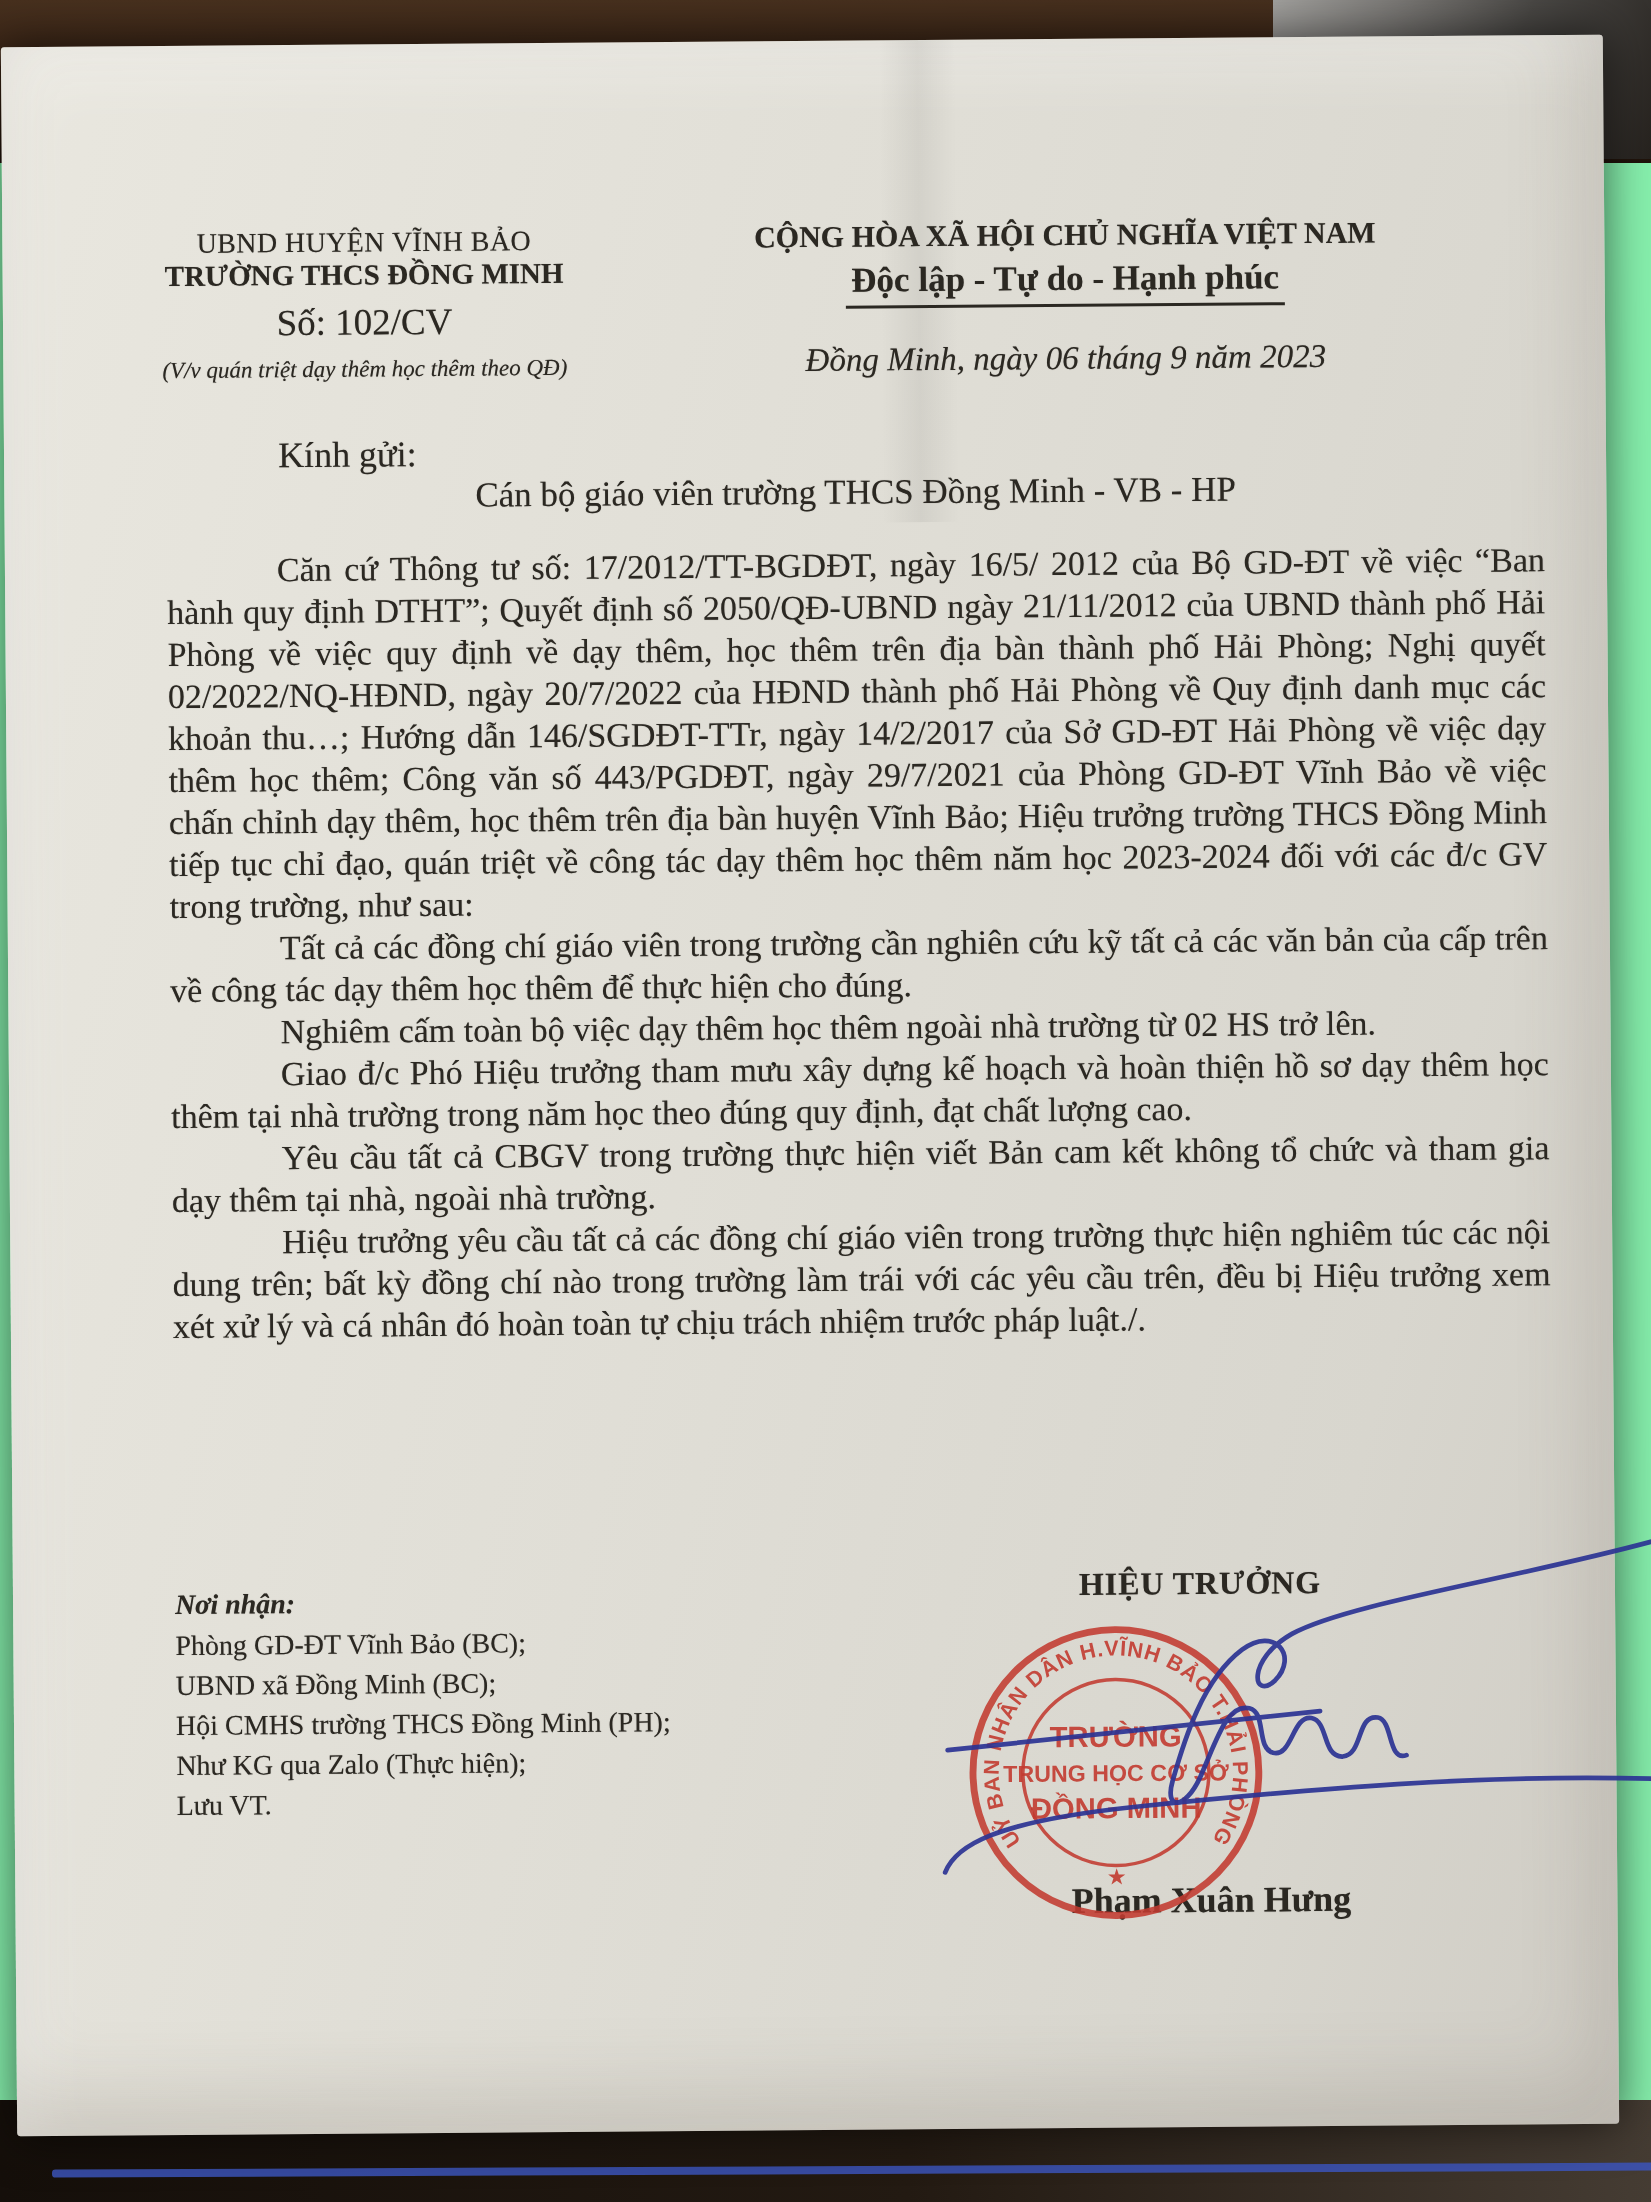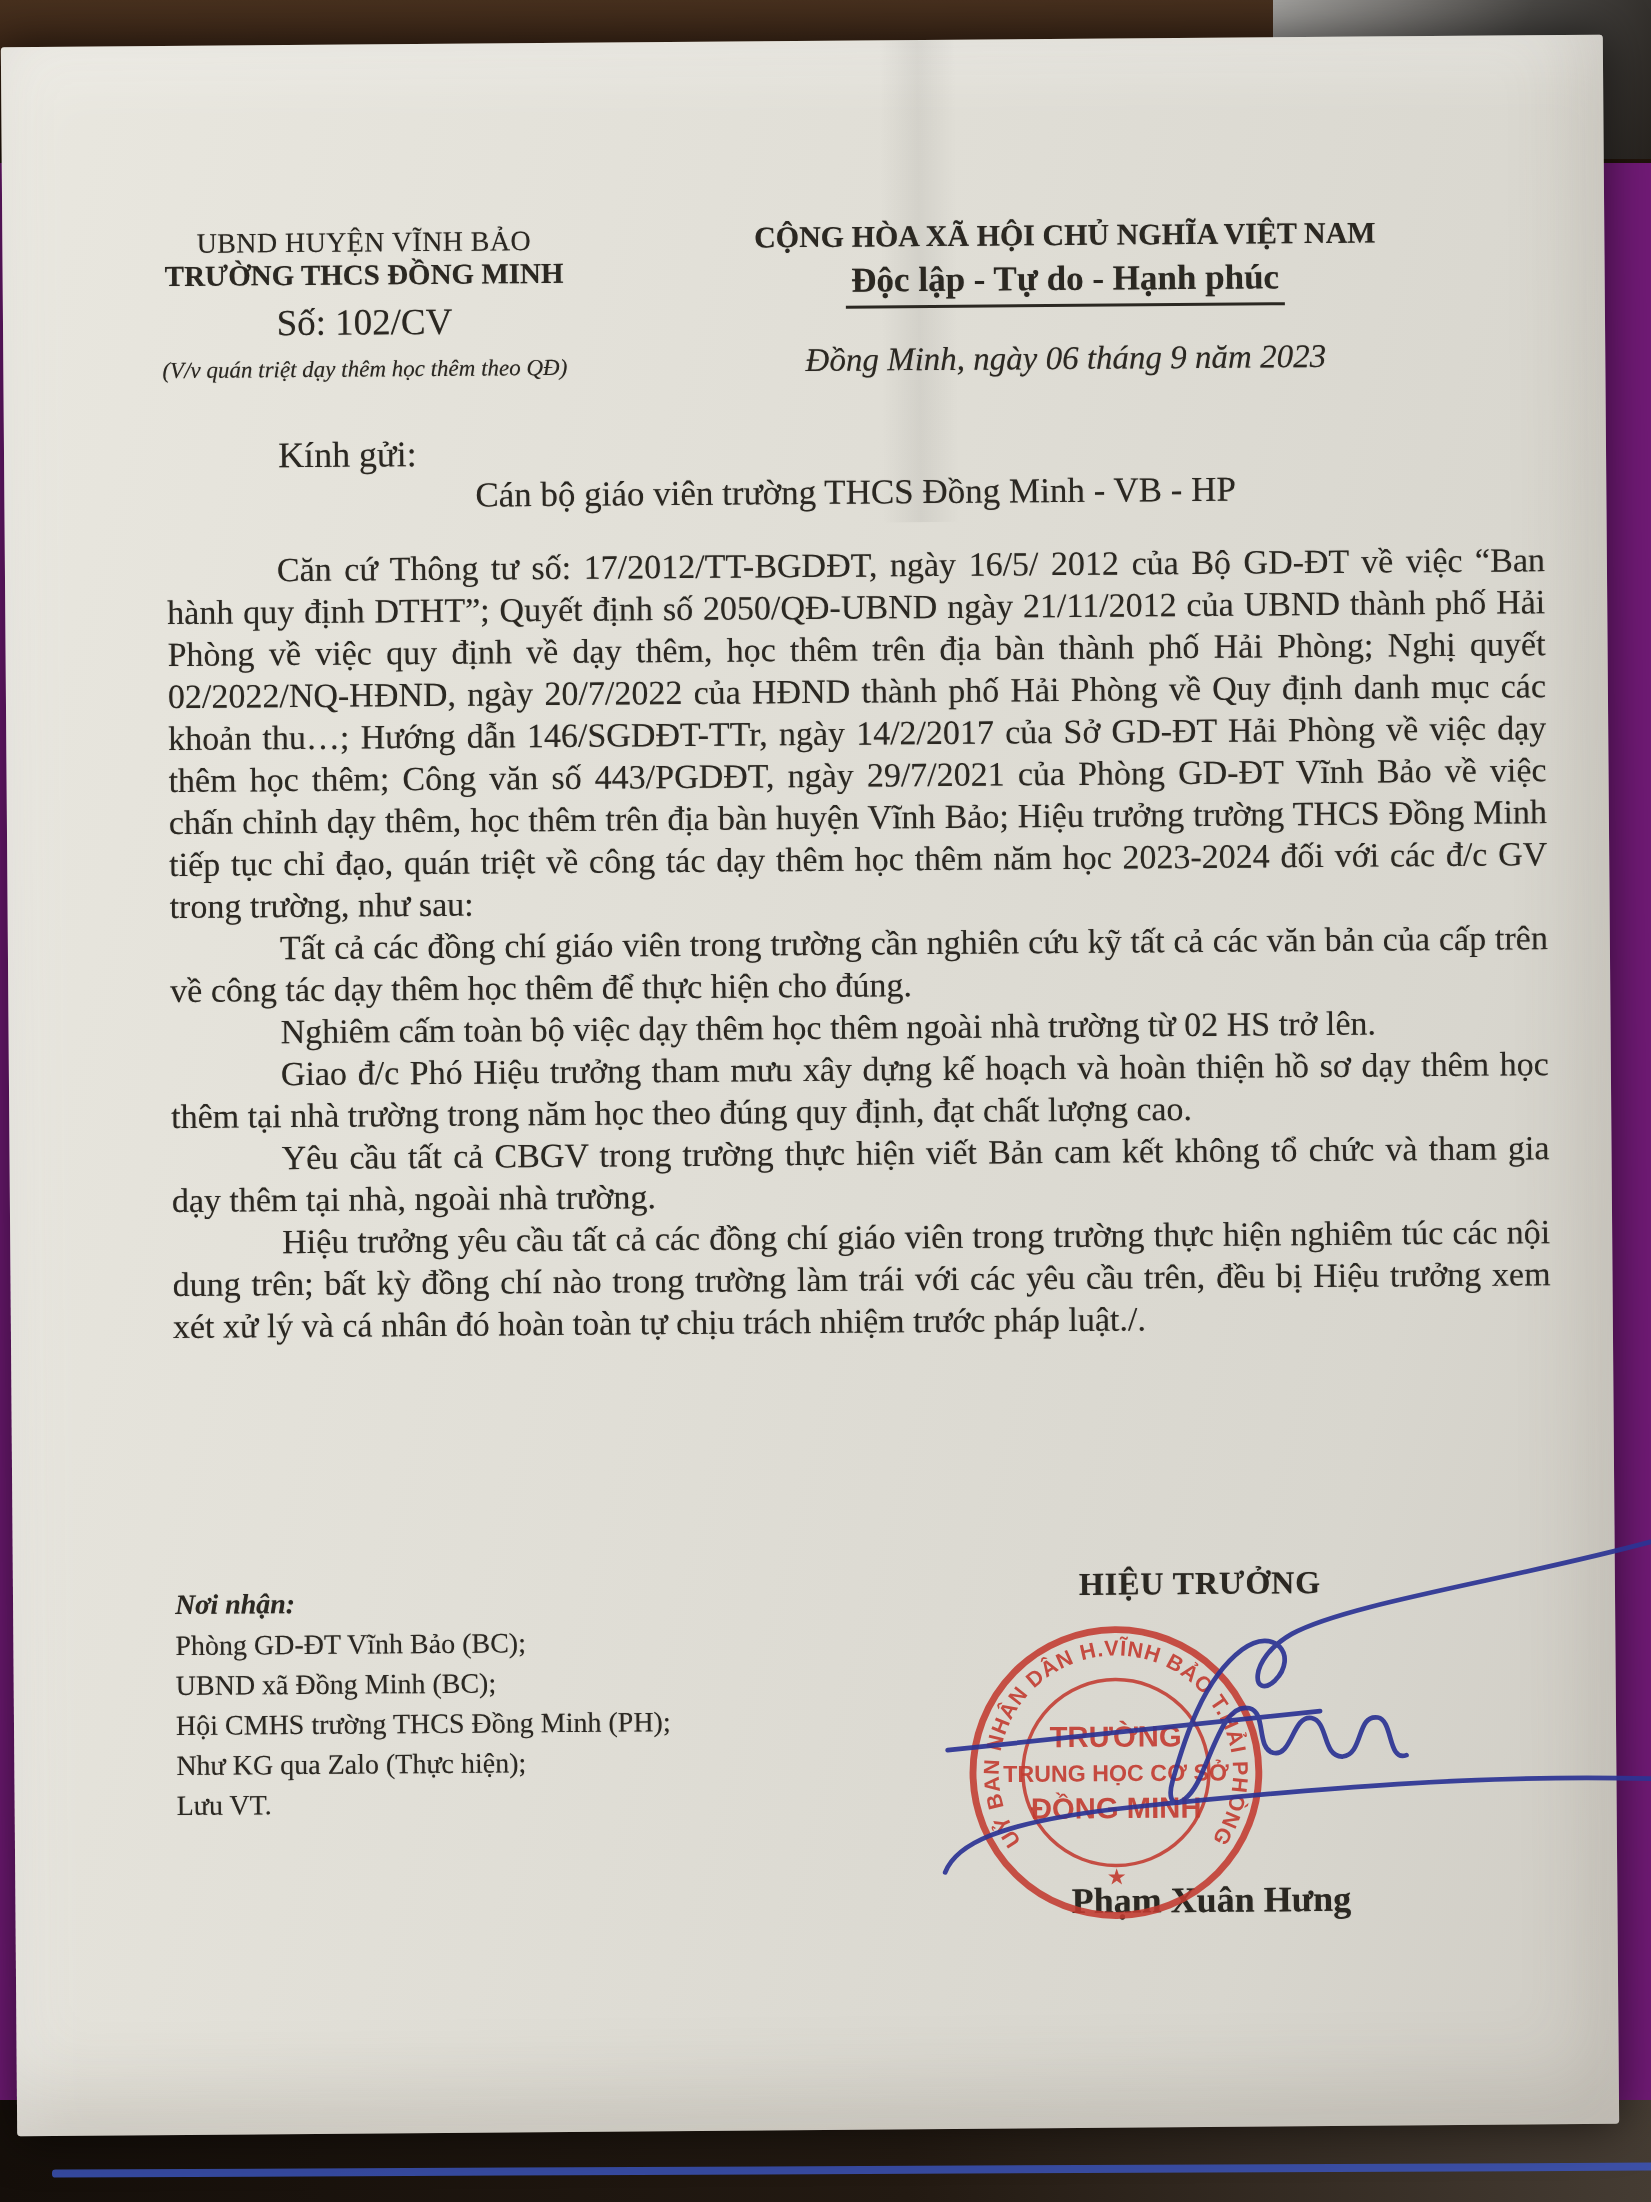--- a/index.html
+++ b/index.html
@@ -1,17 +1,17 @@
 <!DOCTYPE html>
 <html style="font-size:13.8px"><head>
 <meta charset="utf-8">
 <style>
   html,body{margin:0;padding:0;background:#0e0a06;}
   .photo{position:relative;width:1652px;height:2203px;overflow:hidden;
-         background:#701a75;font-family:"Liberation Serif","DejaVu Serif",serif;}
+         background:#86efac;font-family:"Liberation Serif","DejaVu Serif",serif;}
   
   .bg-top{position:absolute;top:0;left:0;width:100%;height:163px;
           background:linear-gradient(180deg,#47301e 0%,#331f12 55%,#1f130b 100%);}
   .bg-metal{position:absolute;top:0;right:0;width:379px;height:159px;
             background:linear-gradient(115deg,#a2a19e 0%,#7a7875 28%,#4a4845 58%,#26221e 100%);}
   .bg-bottom{position:absolute;bottom:0;left:0;width:100%;height:103px;
              background:linear-gradient(90deg,#150f0a 0%,#231a12 55%,#453c33 100%);}
   .table-line{position:absolute;left:52px;bottom:29px;width:1635px;height:7.7px;
               background:#3c55bb;transform:rotate(-0.25deg);border-radius:3.4px;opacity:.85;}
   

